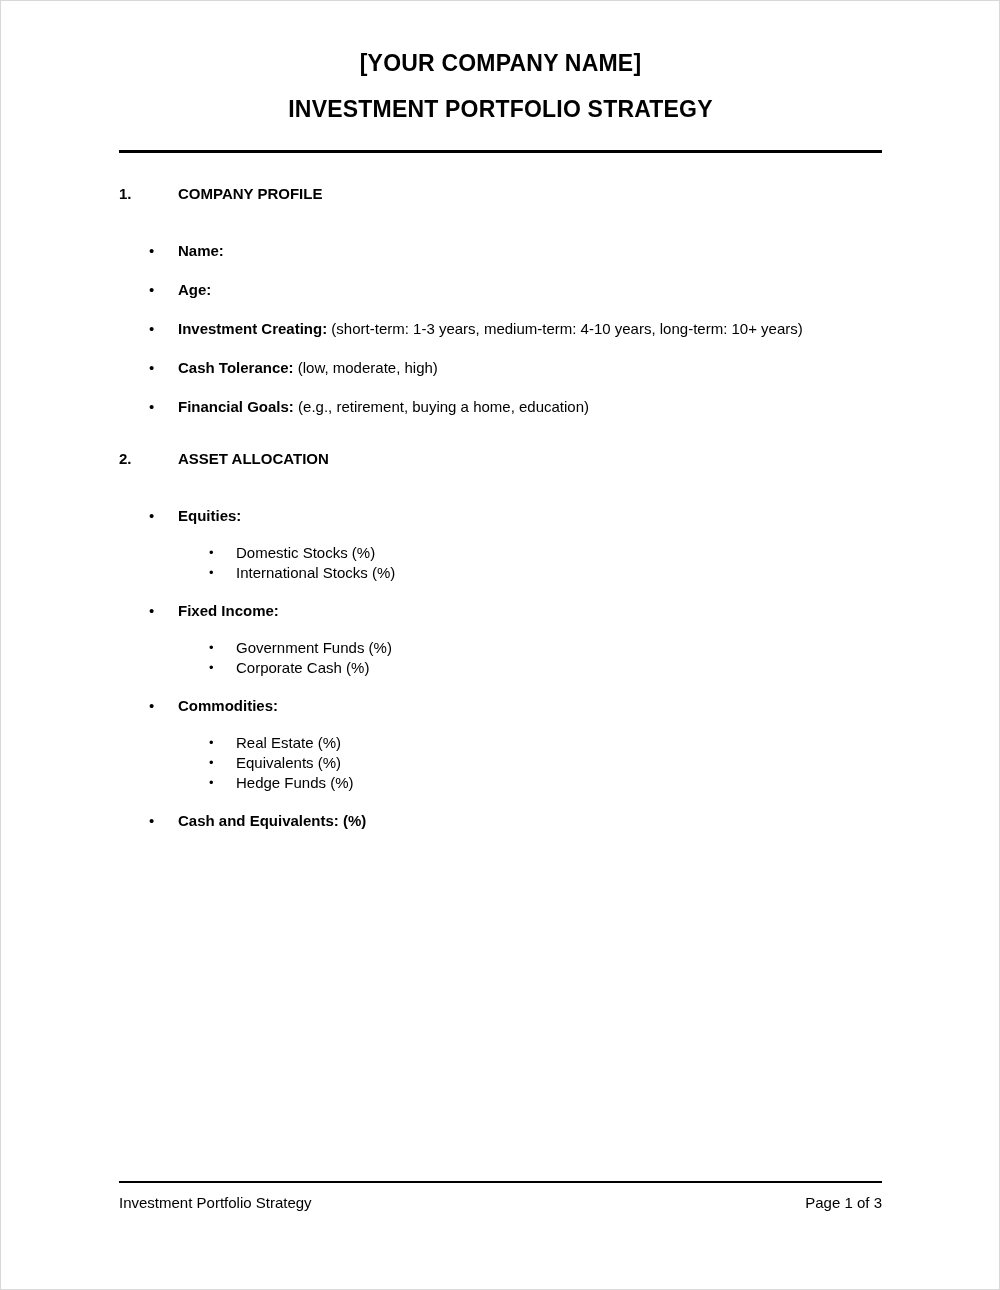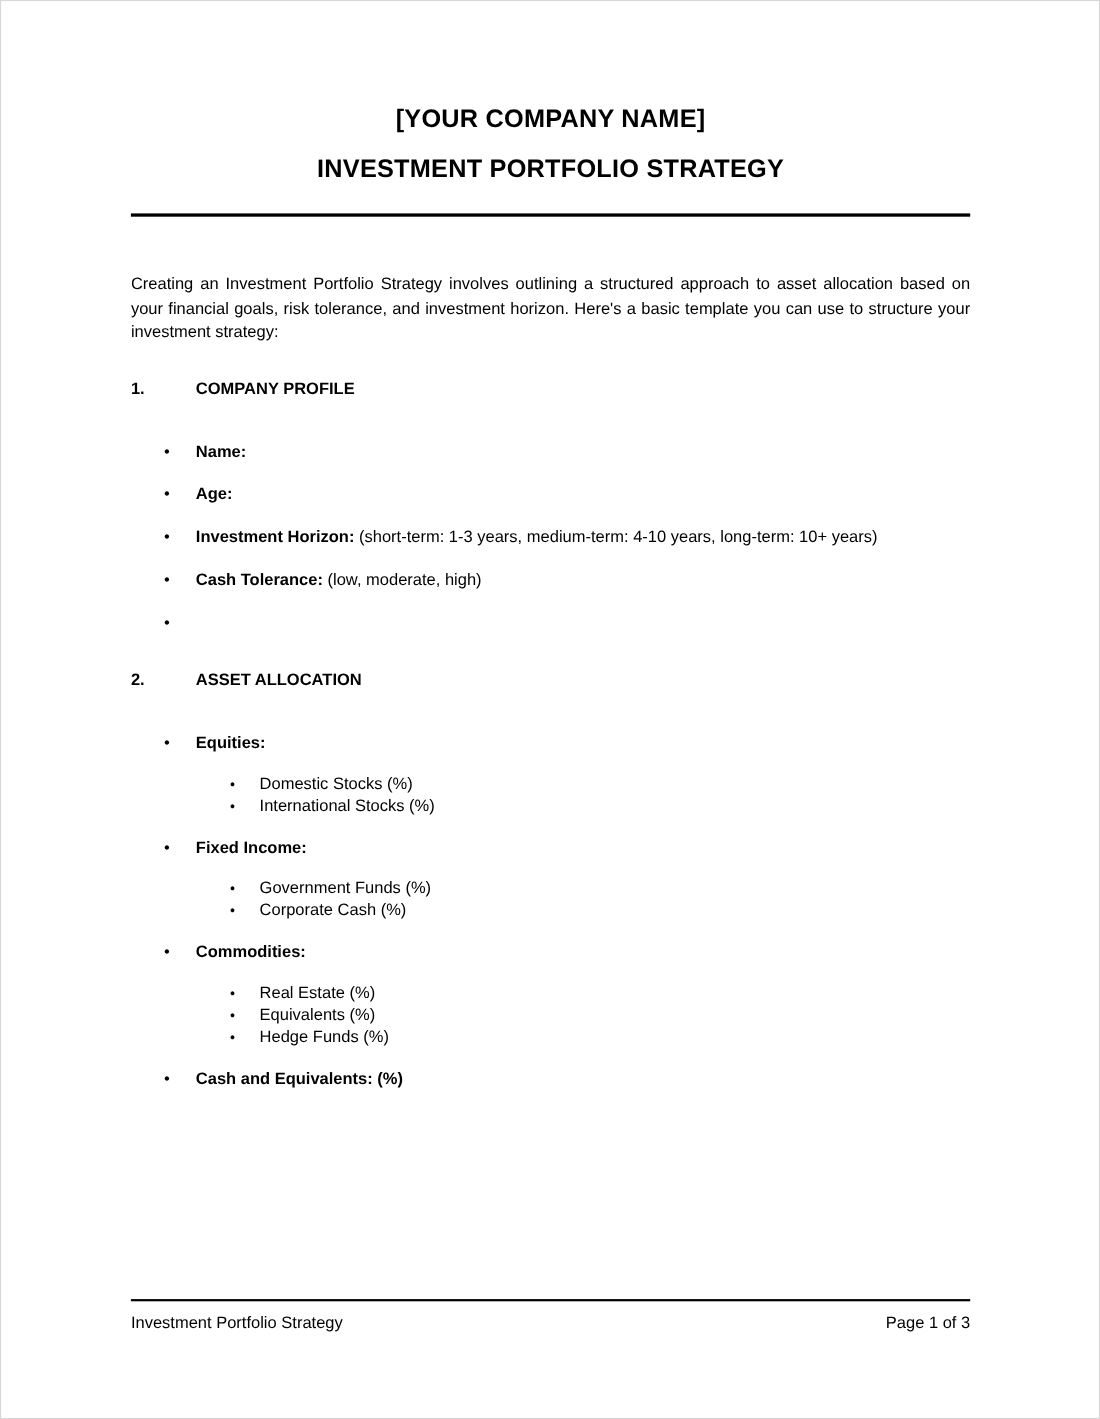--- a/index.html
+++ b/index.html
@@ -12,21 +12,21 @@
   .page {
     position: relative;
     width: 1000px;
     height: 1290px;
     margin: 0 auto;
     background: #ffffff;
     border: 1px solid #d8d8d8;
     overflow: hidden;
   }
   .content {
-    padding: 92px 117px 0 118px;
+    padding: 48px 117px 0 118px;
   }
   .doc-title {
     font-size: 23px;
     font-weight: bold;
     text-align: center;
     line-height: 28px;
     letter-spacing: 0.2px;
   }
   .doc-title + .doc-title { margin-top: 18px; }
   .rule {
@@ -92,46 +92,46 @@
 </head>
 <body>
 
 <div class="page">
   <div class="content">
 
     <h1 class="doc-title">[YOUR COMPANY NAME]</h1>
     <h1 class="doc-title">INVESTMENT PORTFOLIO STRATEGY</h1>
     <hr class="rule">
 
-    <p class="intro">Creating an Investment Portfolio Strategy involves outlining a structured approach to asset allocation based on your financial goals, risk tolerance, and investment horizon. Here's a basic template you can use to structure your investment strategy:</p>
 
     <div class="sec-heading">
       <span class="num">1.</span>
       <span class="ht">COMPANY PROFILE</span>
     </div>
 
     <ul class="l1">
       <li class="b1">
         <span class="bullet">•</span>
         <span class="txt"><b>Name:</b><span></span></span>
       </li>
       <li class="b1">
         <span class="bullet">•</span>
         <span class="txt"><b>Age:</b><span></span></span>
       </li>
       <li class="b1">
         <span class="bullet">•</span>
-        <span class="txt"><b>Investment Horizon:</b><span> (short-term: 1-3 years, medium-term: 4-10 years, long-term: 10+ years)</span></span>
+        <span class="txt"><b>Investment Creating:</b><span> (short-term: 1-3 years, medium-term: 4-10 years, long-term: 10+ years)</span></span>
       </li>
       <li class="b1">
         <span class="bullet">•</span>
         <span class="txt"><b>Cash Tolerance:</b><span> (low, moderate, high)</span></span>
       </li>
       <li class="b1">
         <span class="bullet">•</span>
+        <span class="txt"><b>Financial Goals:</b><span> (e.g., retirement, buying a home, education)</span></span>
       </li>
     </ul>
 
     <div class="sec-heading">
       <span class="num">2.</span>
       <span class="ht">ASSET ALLOCATION</span>
     </div>
 
     <ul class="l1">
       <li class="b1">

